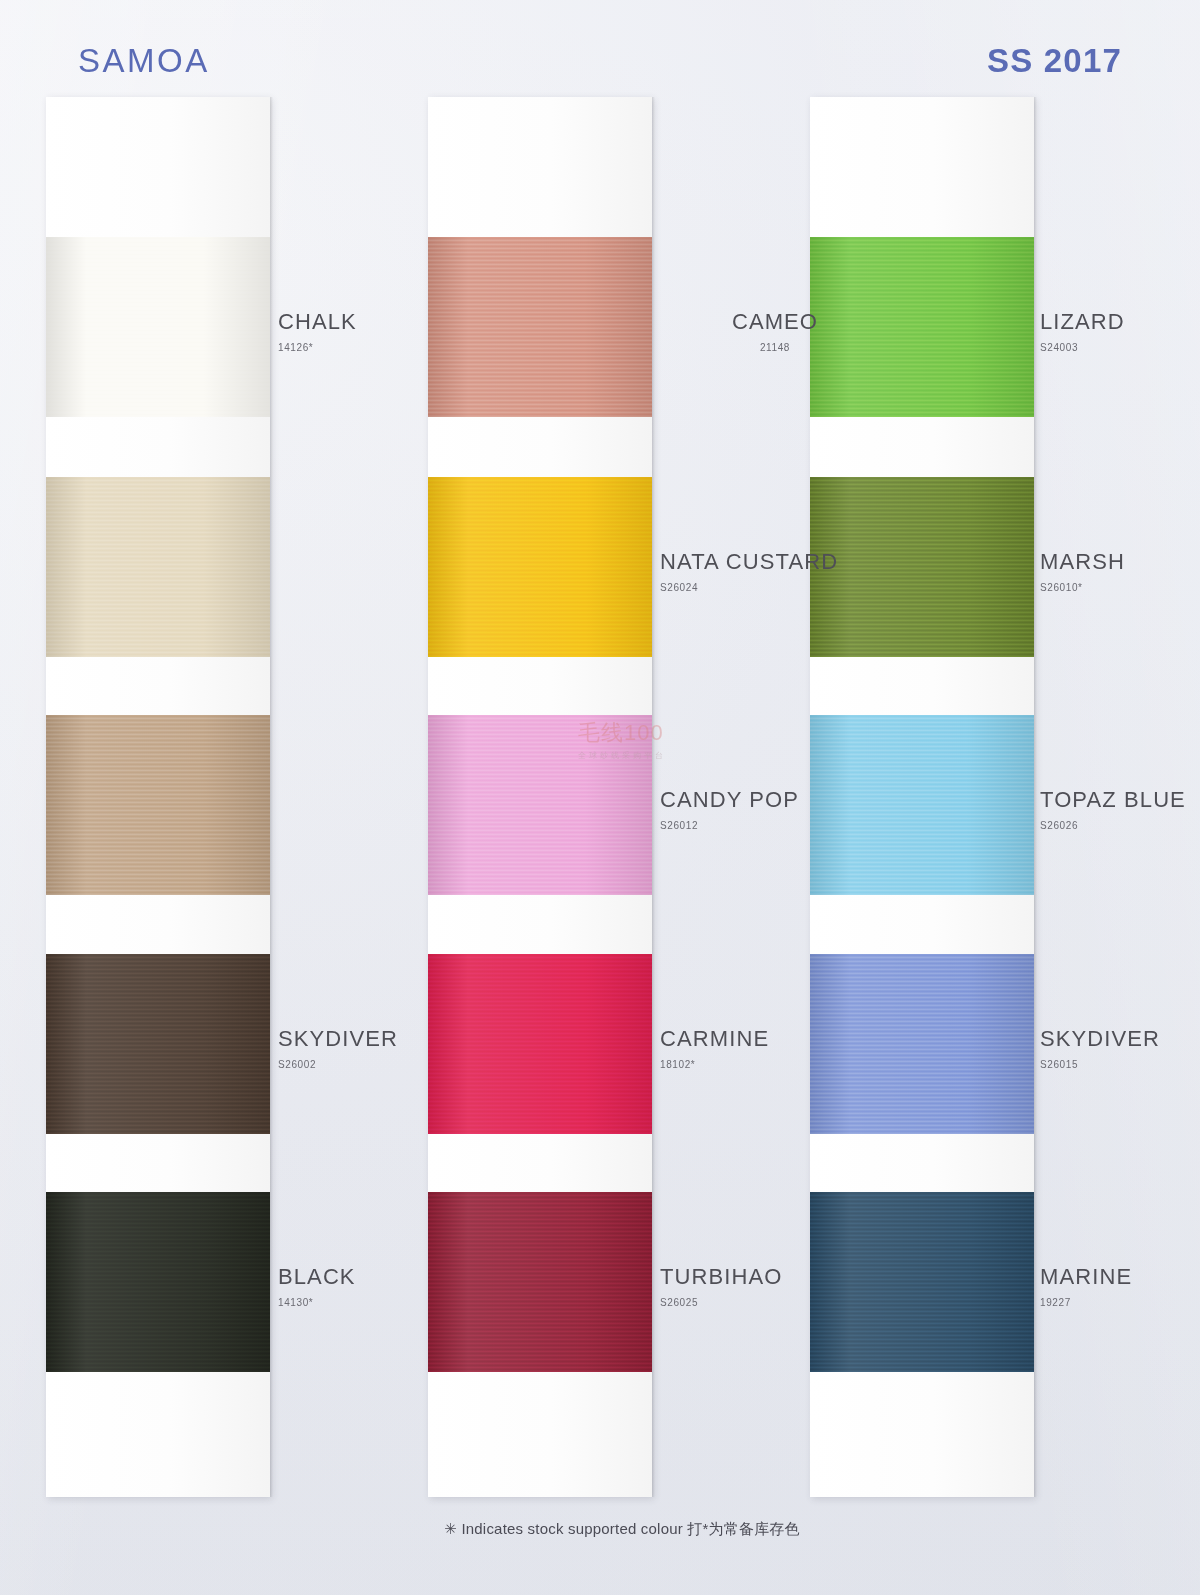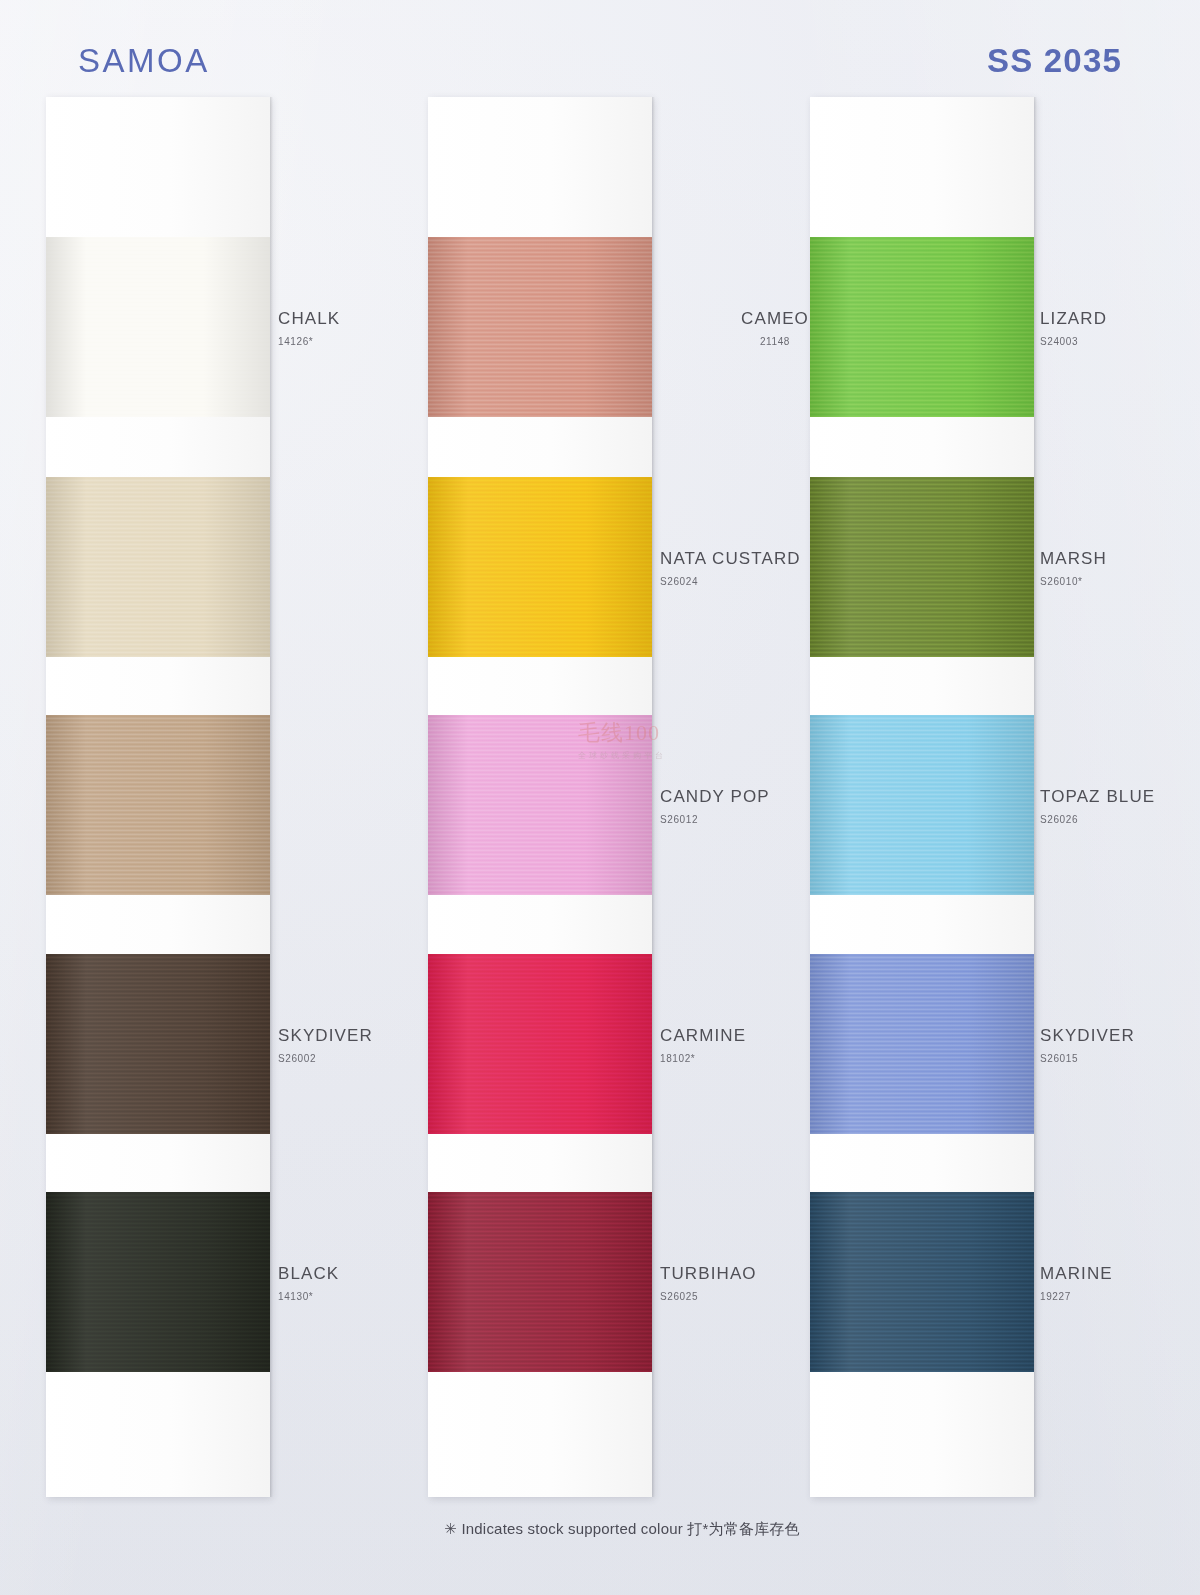--- a/index.html
+++ b/index.html
@@ -100,21 +100,21 @@
     inset: 0;
     background:
       linear-gradient(90deg, rgba(0,0,0,0.10) 0%, rgba(255,255,255,0.10) 18%, rgba(255,255,255,0.04) 70%, rgba(0,0,0,0.09) 100%);
   }
 
   .label {
     position: absolute;
     width: 230px;
   }
   .label .name {
-    font-size: 17px;
+    font-size: 22px;
     letter-spacing: 1.1px;
     color: #4f4f56;
     margin-bottom: 7px;
   }
   .label .code {
     font-size: 10px;
     letter-spacing: 0.6px;
     color: #6a6a72;
   }
 
@@ -136,39 +136,39 @@
     top: 718px;
     width: 130px;
     height: 50px;
     opacity: 0.40;
     pointer-events: none;
   }
   .watermark .wm-text {
     font-size: 22px;
     color: #d98080;
     letter-spacing: 1px;
-    font-family: Liberation Serif, serif;
+    font-family: Liberation Sans, sans-serif;
     white-space: nowrap;
   }
   .watermark .wm-sub {
     font-size: 8px;
     color: #b59aa0;
     letter-spacing: 3px;
     margin-top: 2px;
     white-space: nowrap;
   }
 </style>
 </head>
 <body>
 
 <div class="page">
   <div class="tex"></div>
 
   <div class="title">SAMOA</div>
-  <div class="season">SS 2035</div>
+  <div class="season">SS 2017</div>
 
   <div class="column col1" id="column-1">
       <div class="swatch" style="top: 140px; background: rgb(251, 250, 245);">
         <div class="yarn"></div>
         <div class="shade"></div>
       </div>
       <div class="swatch" style="top: 380px; background: rgb(228, 216, 189);">
         <div class="yarn"></div>
         <div class="shade"></div>
       </div>

